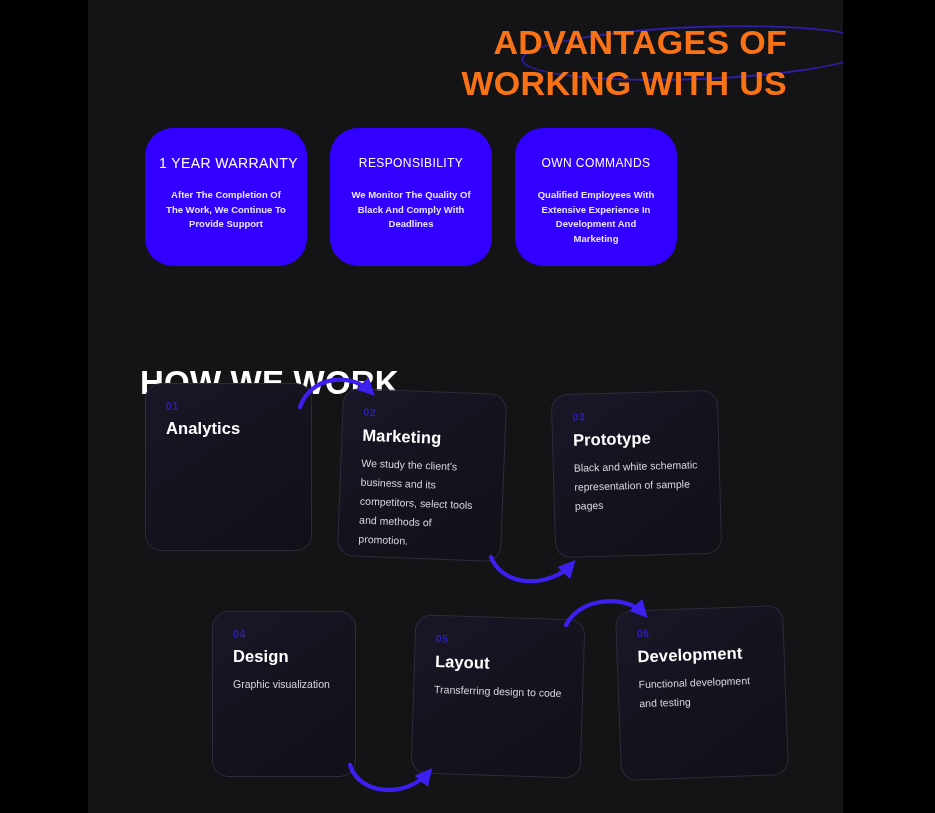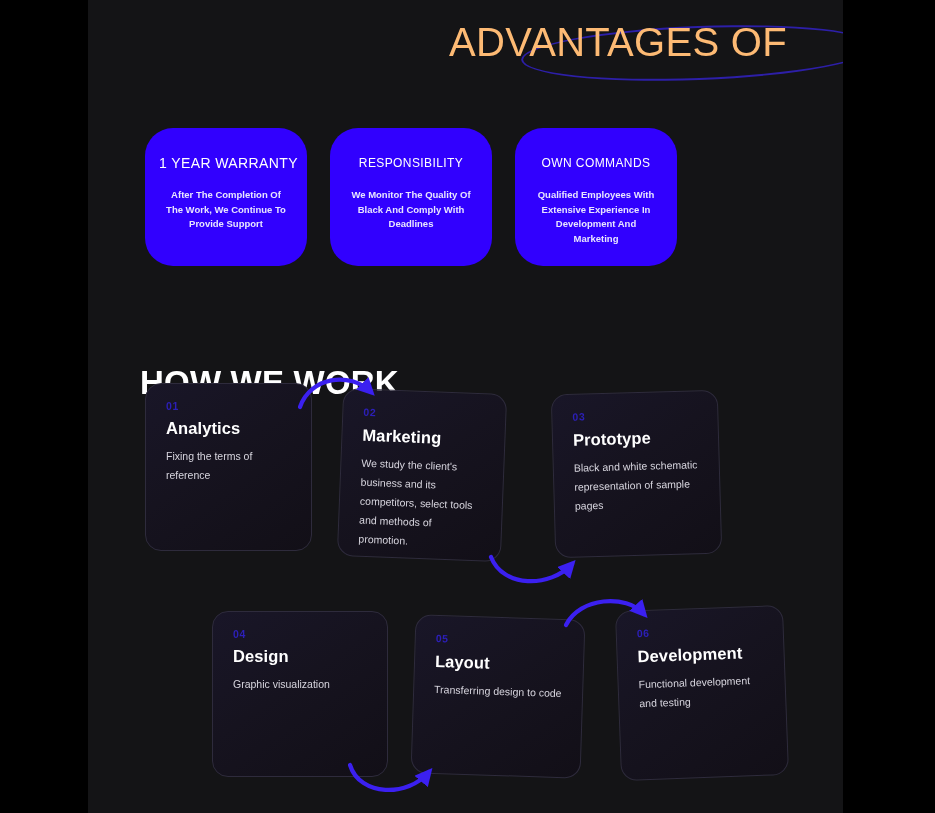--- a/index.html
+++ b/index.html
@@ -25,24 +25,24 @@
 
   
   .adv-head {
     position:absolute;
     right:56px; top:22px;
     width:430px;
     text-align:right;
   }
   .adv-head .line {
     display:block;
-    color:#fdba74;
+    color:#f97316;
     font-family:"Liberation Sans", sans-serif;
-    font-size:40px;
-    font-weight:400;
+    font-size:34px;
+    font-weight:700;
     letter-spacing:0.3px;
     line-height:41px;
     white-space:nowrap;
     position:relative;
     z-index:2;
   }
   .adv-ellipse {
     position:absolute;
     left:164px; top:4px;
     width:355px; height:54px;
@@ -136,21 +136,21 @@
     color:#d7d5de;
     font-size:10.5px;
     font-weight:400;
     line-height:19px;
   }
 
   
   .s1 { left:57px;  top:383px; width:167px; height:168px; transform:rotate(0deg); }
   .s2 { left:252px; top:391px; width:164px; height:168px; transform:rotate(2.2deg); }
   .s3 { left:465px; top:392px; width:167px; height:164px; transform:rotate(-1.6deg); }
-  .s4 { left:124px; top:611px; width:176px; height:166px; transform:rotate(0deg); }
+  .s4 { left:124px; top:611px; width:144px; height:166px; transform:rotate(0deg); }
   .s5 { left:325px; top:617px; width:170px; height:159px; transform:rotate(1.8deg); }
   .s6 { left:530px; top:608px; width:168px; height:170px; transform:rotate(-2.1deg); }
 
   .s2 .num, .s3 .num, .s5 .num, .s6 .num { margin-bottom:8px; }
 
   
   .arrows {
     position:absolute; left:0; top:0;
     width:755px; height:813px;
     pointer-events:none;
@@ -158,20 +158,21 @@
 </style>
 </head>
 <body>
 
 <div id="page">
   <div class="stage">
 
     <div class="adv-head">
       <div class="adv-ellipse"></div>
       <span class="line">ADVANTAGES OF</span>
+      <span class="line">WORKING WITH US</span>
     </div>
 
     <div class="adv-cards">
       <div class="adv-card c0">
         <span class="atitle">1 YEAR WARRANTY</span>
         <span class="atext">After The Completion Of The Work, We Continue To Provide Support</span>
       </div>
       <div class="adv-card c1">
         <span class="atitle">RESPONSIBILITY</span>
         <span class="atext">We Monitor The Quality Of Black And Comply With Deadlines</span>
@@ -182,21 +183,20 @@
       </div>
     </div>
 
     <div class="how-head">HOW WE WORK</div>
 
     <div class="steps">
 
       <div class="step s1">
         <span class="num">01</span>
         <span class="name">Analytics</span>
-        <span class="desc">Fixing the terms of reference</span>
       </div>
 
       <div class="step s2">
         <span class="num">02</span>
         <span class="name">Marketing</span>
         <span class="desc">We study the client's business and its competitors, select tools and methods of promotion.</span>
       </div>
 
       <div class="step s3">
         <span class="num">03</span>

